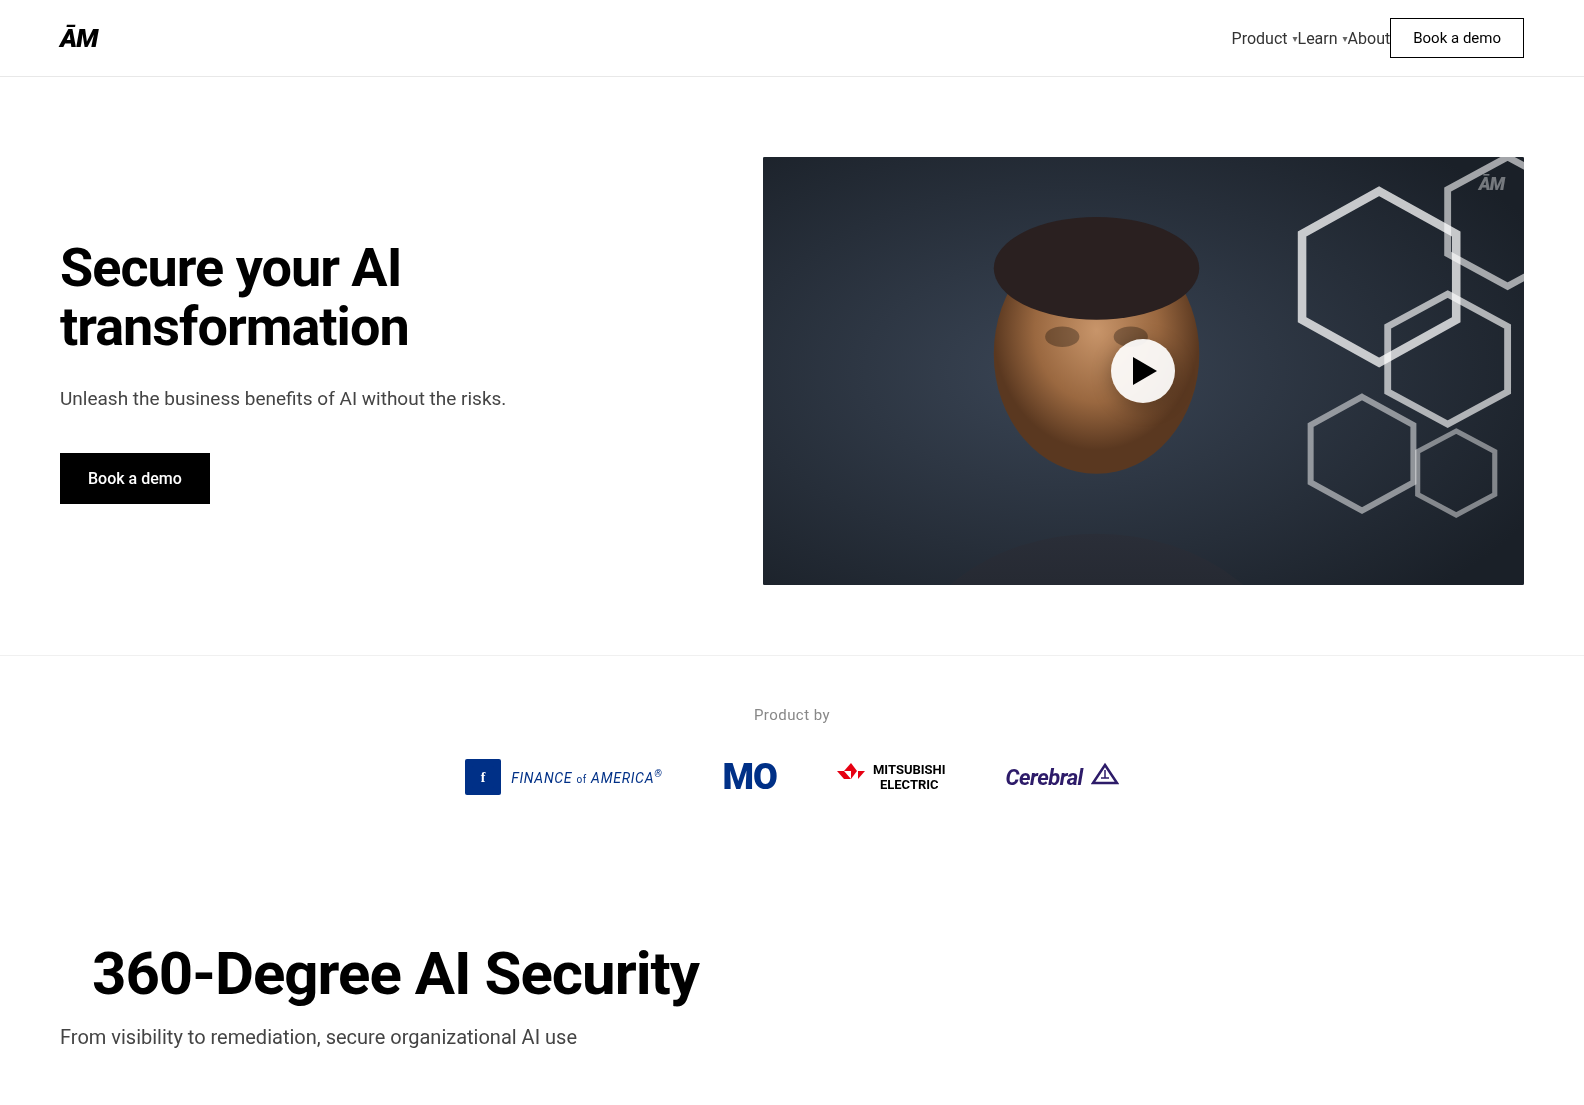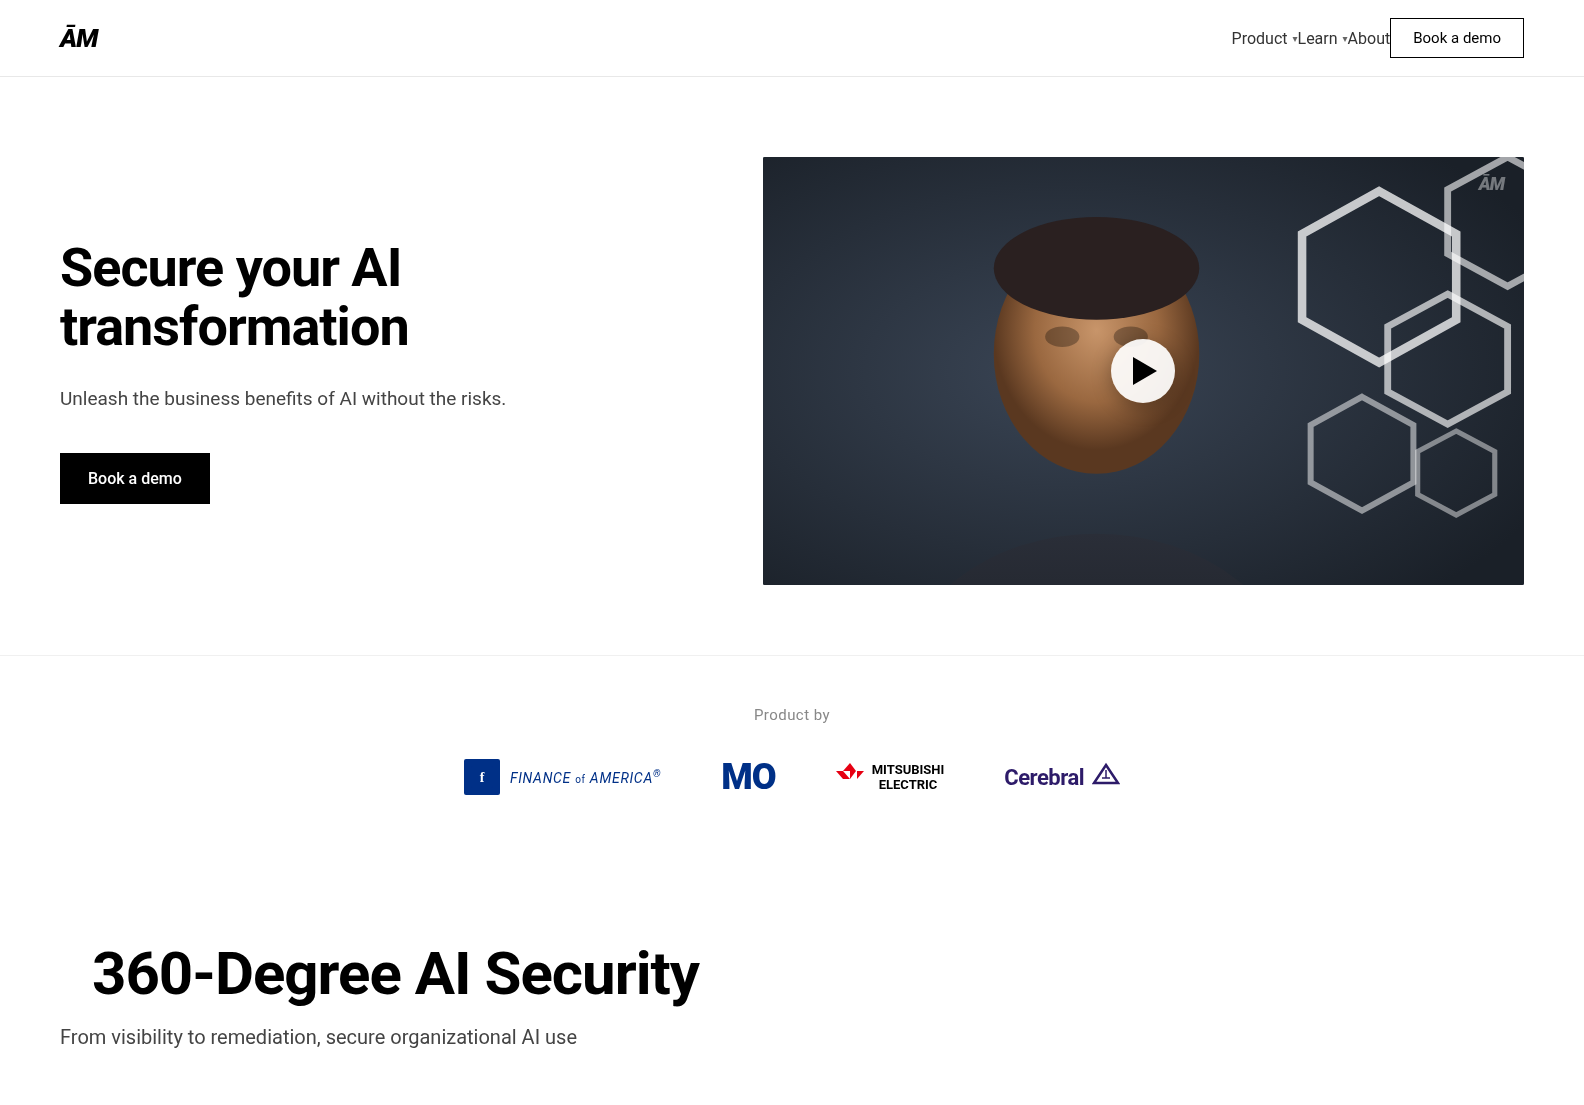--- a/index.html
+++ b/index.html
@@ -238,20 +238,21 @@
     }
     
     .cerebral-logo {
       display: flex;
       align-items: center;
       gap: 8px;
       font-size: 22px;
       font-weight: 700;
       color: #2d1b69;
       letter-spacing: -0.5px;
+      font-style: italic;
     }
 
     
     .section-360 {
       padding: 80px 60px 40px;
       max-width: 1584px;
       margin: 0 auto;
     }
     .section-360-title {
       font-size: 60px;

